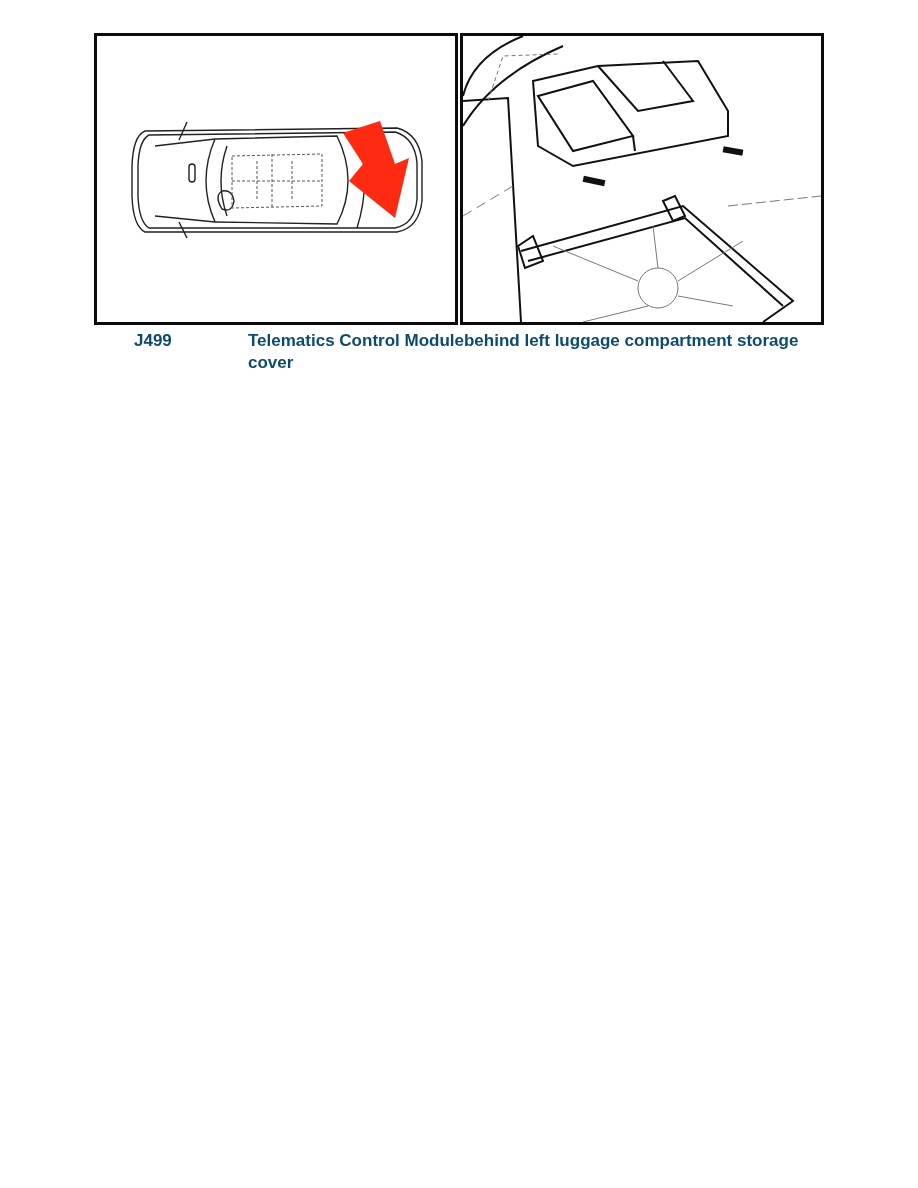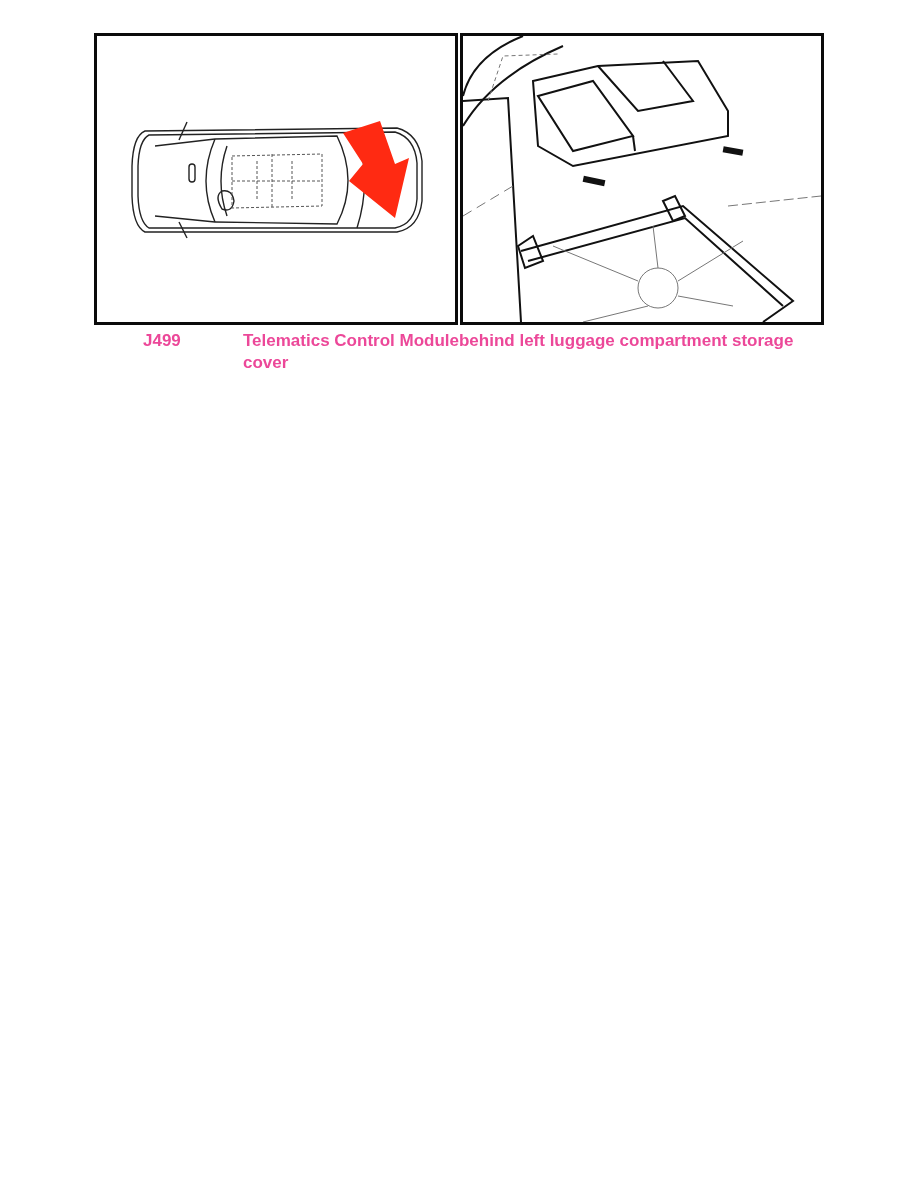--- a/index.html
+++ b/index.html
@@ -2,23 +2,23 @@
 <html><head>
 <meta charset="utf-8">
 <style>
   html, body { margin:0; padding:0; background:#ffffff; }
   body { width:918px; height:1188px; position:relative; overflow:hidden;
          font-family:"Liberation Sans", sans-serif; }
   .panel { position:absolute; box-sizing:border-box; border:3px solid #0b0b0b; background:#fff; overflow:hidden; }
   #panel-left { left:94px; top:33px; width:364px; height:292px; }
   #panel-right { left:460px; top:33px; width:364px; height:292px; }
   .panel svg { position:absolute; left:0; top:0; }
-  .caption { position:absolute; font-weight:bold; font-size:17px; color:#ec4899; line-height:22px;margin-left:9px; }
+  .caption { position:absolute; font-weight:bold; font-size:17px; color:#0c4a6e; line-height:22px; }
   #caption-code { left:134px; top:330px; }
-  #caption-text { left:234px; top:330px; width:580px; }
+  #caption-text { left:248px; top:330px; width:580px; }
 </style>
 </head>
 <body>
 
 <div id="panel-left" class="panel">
   <svg width="358" height="286" viewBox="0 0 358 286">
     <g fill="none" stroke="#222" stroke-width="1.4">
 
       <path d="M48 95 Q36 100 35 130 L35 160 Q36 190 48 196 L300 196 Q322 192 325 165 L325 125 Q322 98 300 92 Z"></path>
       <path d="M52 99 Q42 104 41 130 L41 160 Q42 186 52 192 L298 192 Q318 188 320 163 L320 127 Q318 102 298 96 Z"></path>

